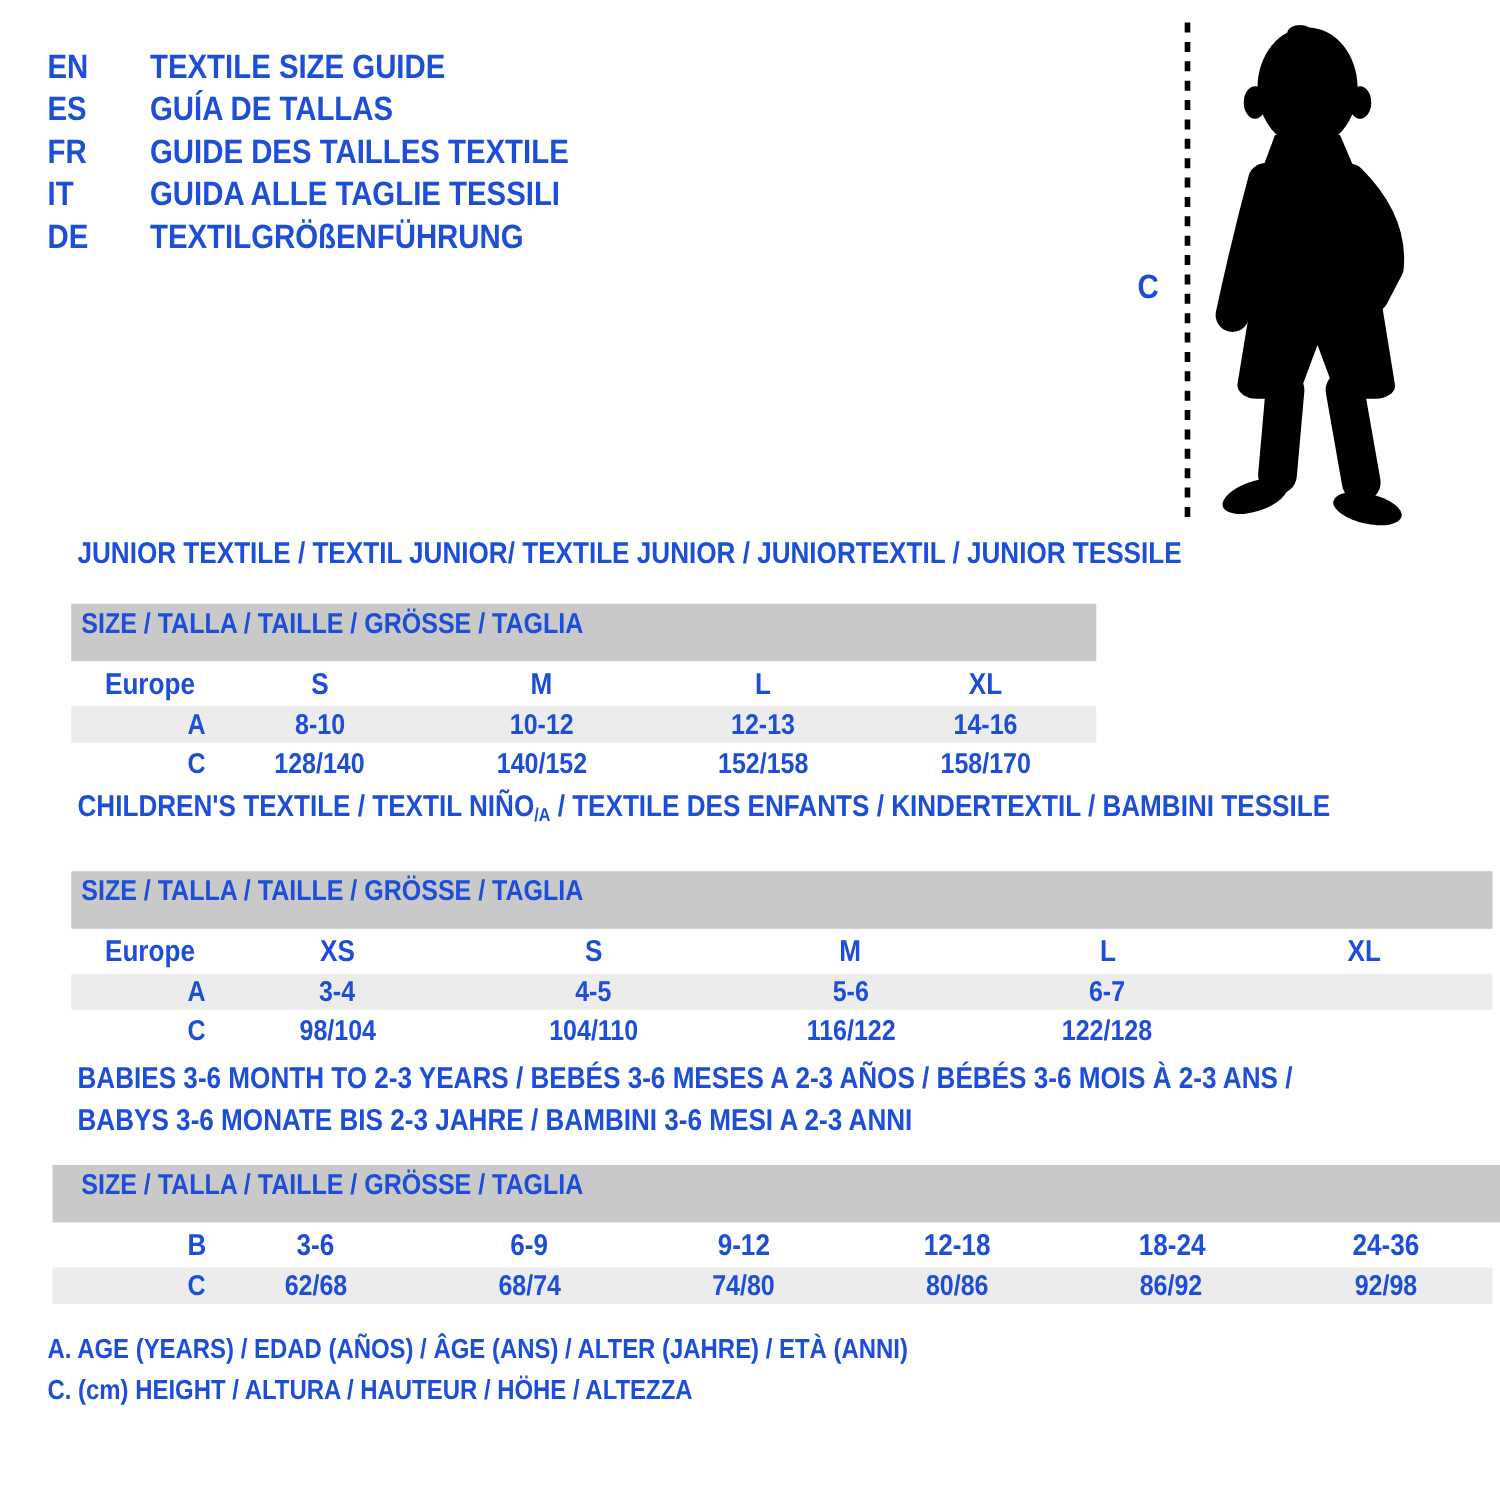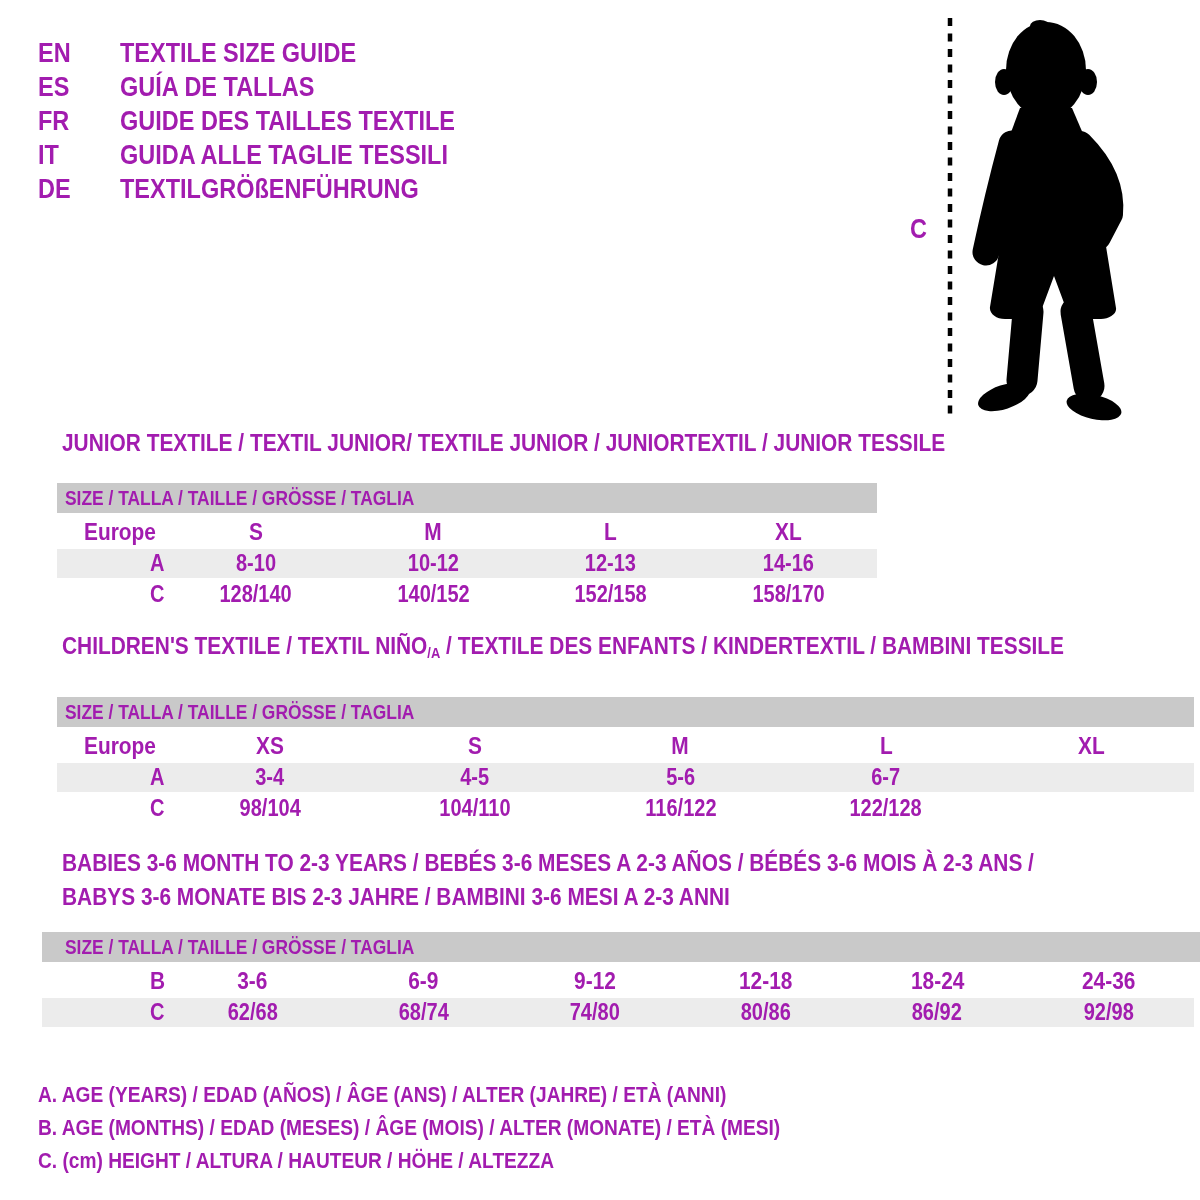--- a/index.html
+++ b/index.html
@@ -1,18 +1,18 @@
 <!DOCTYPE html>
 <html style="--header-bg: #c9c9c9; --stripe-bg: #ececec;"><head>
 <meta charset="utf-8">
 <style>
   html,body{margin:0;padding:0;background:#fff;}
   .canvas{
     position:relative;width:1200px;height:1200px;background:#fff;
-    font-family:"Liberation Sans", sans-serif;font-weight:700;color:#a21caf;
+    font-family:"Liberation Sans", sans-serif;font-weight:700;color:#1d4ed8;
     overflow:hidden;
   }
   
   .cx{display:inline-block;transform:scaleX(0.87);transform-origin:0 50%;white-space:nowrap;}
   .val .cx{transform-origin:50% 50%;}
 
   
   .lang-block{position:absolute;left:38px;top:36px;font-size:27px;}
   .lang-row{height:34px;line-height:34px;}
   .lang-code{display:inline-block;width:82px;vertical-align:top;}
@@ -22,36 +22,36 @@
   .figure-c{position:absolute;left:910px;top:214px;font-size:27px;}
 
   
   .size-table{position:absolute;left:33px;margin-left:24px;}
   .t1{top:430px;width:820px;}
   .t2{top:633px;width:1137px;text-decoration:underline;}
   .t3{top:850px;width:1137px;}
   .tbl-title{font-size:24px;line-height:26px;padding-left:5px;}
   .tbl-title2{margin-top:8px;}
   .subsize{font-size:0.62em;vertical-align:-0.28em;}
-  .hdr-bar{background:var(--header-bg,#c9c9c9);height:30px;line-height:31px;padding-left:8px;font-size:20px;}
+  .hdr-bar{background:var(--header-bg,#c9c9c9);height:46px;line-height:31px;padding-left:8px;font-size:23px;}
   .t1 .hdr-bar{margin-top:27px;}
   .t2 .hdr-bar{margin-top:31px;}
   .t3 .hdr-bar{margin-top:22px;width:1152px;margin-left:-15px;padding-left:23px;}
   .trow{display:grid;height:29px;line-height:29px;margin-top:2px;font-size:23px;align-items:center;}
   .t1 .trow{grid-template-columns:110px repeat(4,1fr);}
   .t2 .trow{grid-template-columns:110px repeat(5,1fr);}
   .t3 .trow{grid-template-columns:110px repeat(6,1fr);}
   .trow.first{height:31px;line-height:31px;margin-top:3px;font-size:24px;}
   .trow .lbl{padding-left:8px;text-align:right;}
   .trow .val{text-align:center;}
   .stripe{background:var(--stripe-bg,#ececec);}
   .t3 .stripe{width:1152px;margin-left:-15px;padding-left:15px;box-sizing:border-box;}
 
   
-  .legend{position:absolute;left:38px;top:1062px;font-size:22px;margin-top:16px;}
+  .legend{position:absolute;left:38px;top:1062px;font-size:22px;}
   .legend-line{height:33px;line-height:33px;}
 </style>
 </head>
 <body>
 
 <div class="canvas">
 
   <div class="lang-block">
     <div class="lang-row">
       <span class="lang-code"><span class="cx">EN</span></span><span class="cx">TEXTILE SIZE GUIDE</span>
@@ -161,17 +161,16 @@
       <span class="val"><span class="cx">68/74</span></span>
       <span class="val"><span class="cx">74/80</span></span>
       <span class="val"><span class="cx">80/86</span></span>
       <span class="val"><span class="cx">86/92</span></span>
       <span class="val"><span class="cx">92/98</span></span>
     </div>
   </div>
 
   <div class="legend">
     <div class="legend-line"><span class="cx">A. AGE (YEARS) / EDAD (AÑOS) / ÂGE (ANS) / ALTER (JAHRE) / ETÀ (ANNI)</span></div>
-    <div class="legend-line"><span class="cx">B. AGE (MONTHS) / EDAD (MESES) / ÂGE (MOIS) / ALTER (MONATE) / ETÀ (MESI)</span></div>
     <div class="legend-line"><span class="cx">C. (cm) HEIGHT / ALTURA / HAUTEUR / HÖHE / ALTEZZA</span></div>
   </div>
 
 </div>
 
 </body></html>

